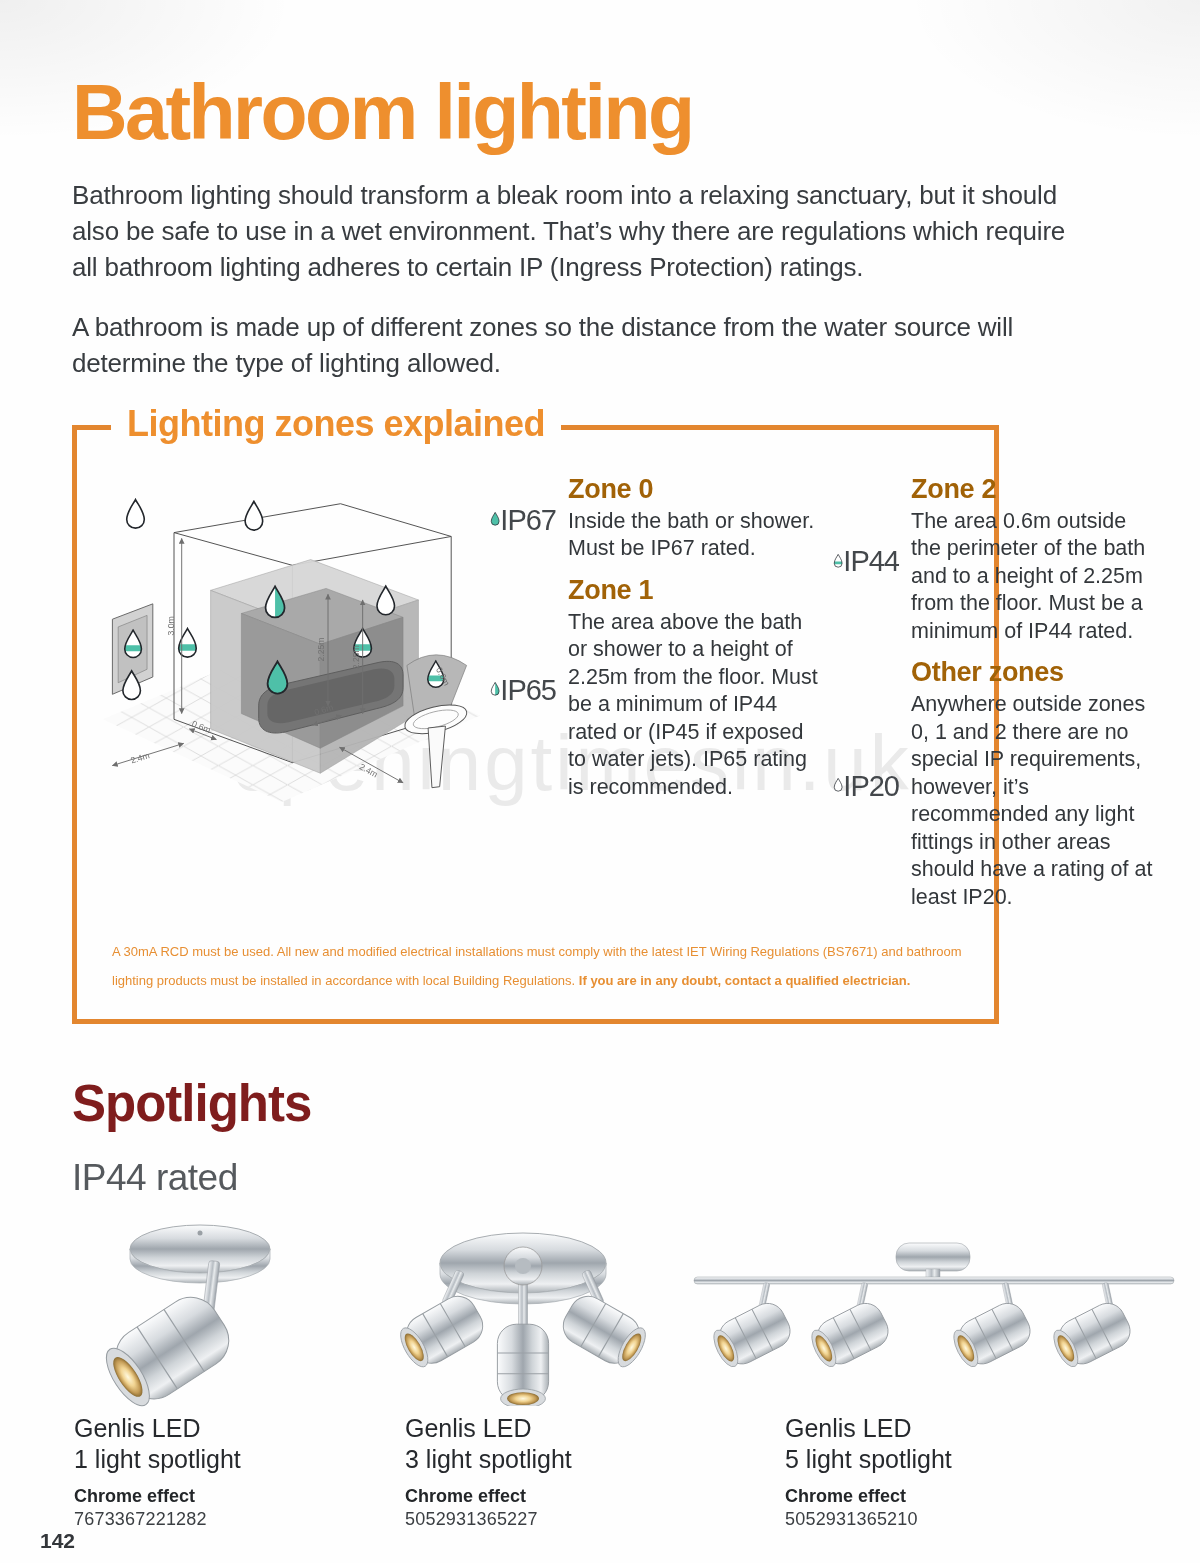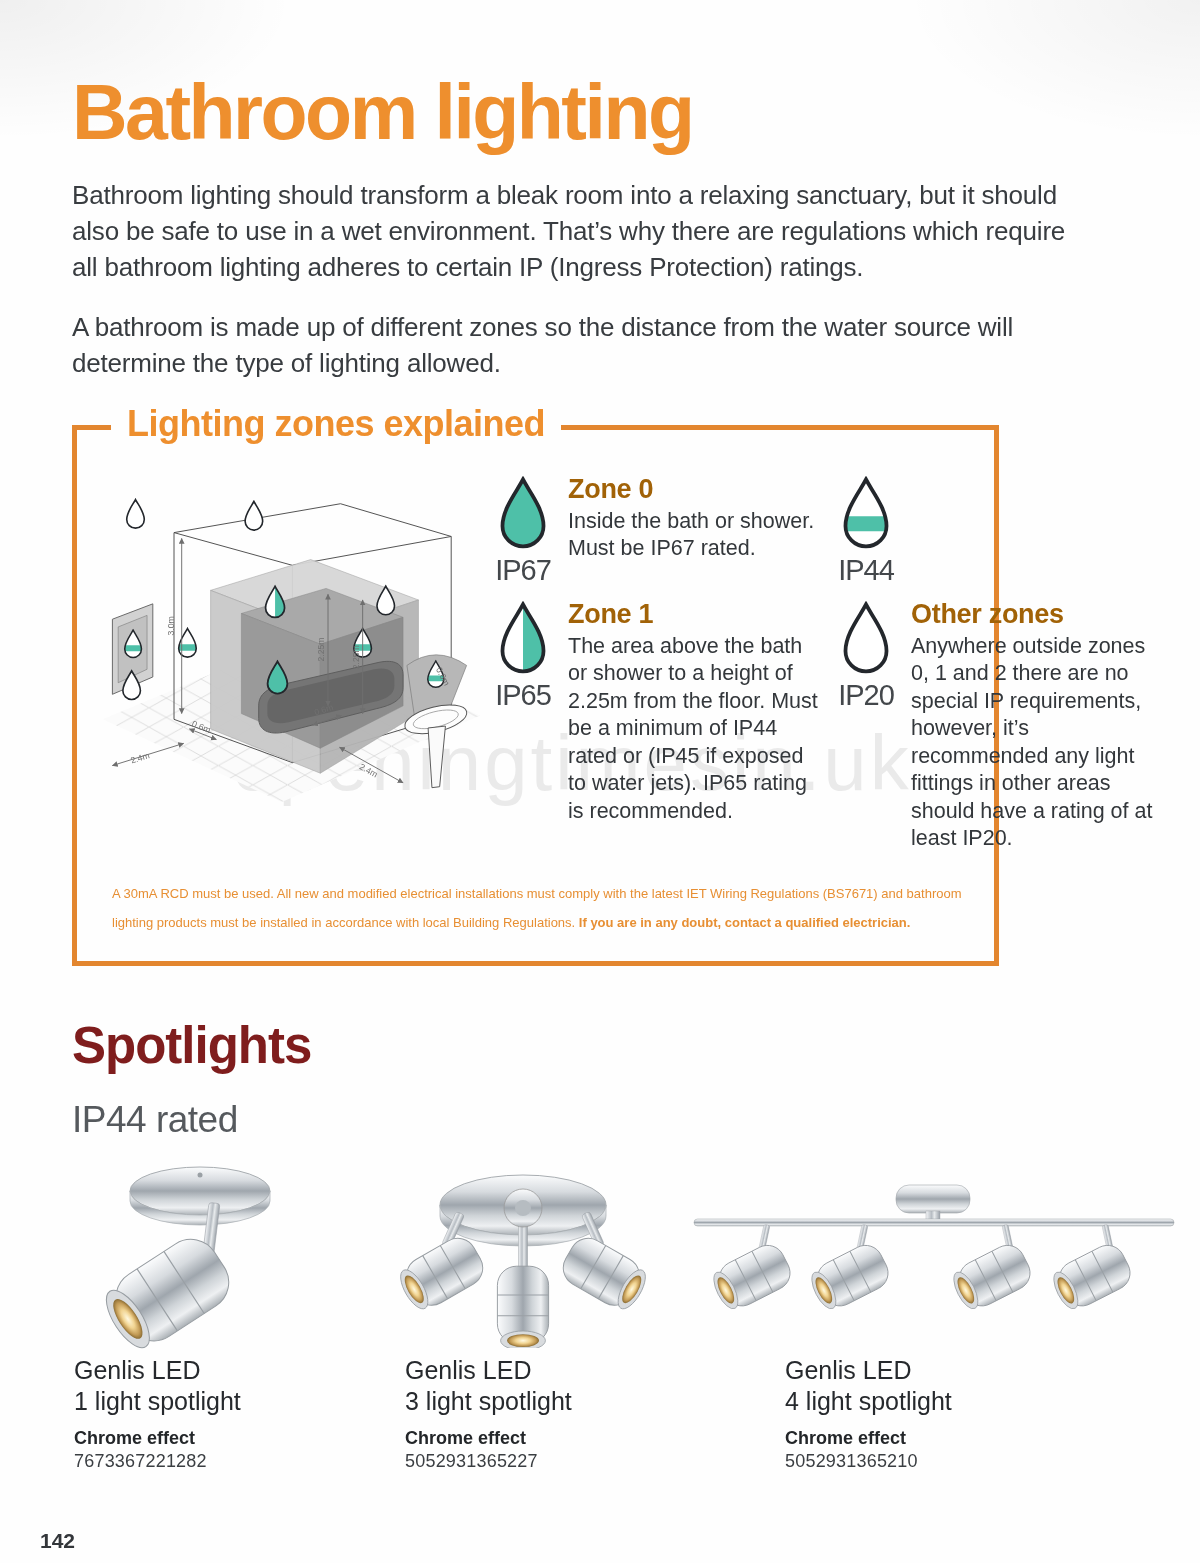--- a/index.html
+++ b/index.html
@@ -29,21 +29,21 @@
   }
   .zones-title{
     position:absolute;top:-27px;left:34px;background:#fefefe;padding:0 16px;
     font-size:36px;font-weight:700;color:#ee8f2e;letter-spacing:-.5px;white-space:nowrap;
   }
   .zones-content{display:flex;gap:8px;}
   .bath-diagram{width:385px;height:332px;flex:none;}
   .zone-col{width:335px;flex:none;display:flex;flex-direction:column;padding-top:2px;}
   .zone-col.col2{width:325px;}
   .zone-entry{display:flex;gap:12px;margin-bottom:12px;}
-  .zone-iconcol{width:66px;flex:none;display:flex;flex-direction:column;align-items:center;padding-top:2px;}
+  .zone-iconcol{width:66px;flex:none;display:flex;flex-direction:row;align-items:center;padding-top:2px;}
   .zone-iconcol svg{width:54px;height:76px;display:block;}
   .ip-label{font-size:29px;color:#43474b;margin-top:2px;letter-spacing:-1px;}
   .zone-text{flex:1;}
   .zone-text h4{margin:0 0 3px 0;font-size:27px;font-weight:700;color:#a16207;letter-spacing:-.3px;}
   .zone-text p{margin:0;font-size:21.5px;line-height:27.5px;color:#33373b;}
   .zones-note{margin:14px 8px 8px 15px;font-size:13px;line-height:29px;color:#e78f33;}
   .zones-note b{font-weight:700;}
   
   h2.section-title{margin:50px 0 0 0;font-size:51px;font-weight:700;color:#7f1d1d;letter-spacing:-1px;}
   h3.sub-title{margin:24px 0 0 0;font-size:37px;font-weight:400;color:#55595d;letter-spacing:-.5px;}
@@ -241,20 +241,24 @@
       </div>
 
       <div class="zone-col col2">
         <div class="zone-entry">
           <div class="zone-iconcol">
             <svg viewBox="0 0 100 140">
                 <use href="#dropB"></use>
               </svg>
             <div class="ip-label">IP44</div>
           </div>
+          <div class="zone-text">
+            <h4>Zone 2</h4>
+            <p>The area 0.6m outside the perimeter of the bath and to a height of 2.25m from the floor. Must be a minimum of IP44 rated.</p>
+          </div>
         </div>
         <div class="zone-entry">
           <div class="zone-iconcol">
             <svg viewBox="0 0 100 140">
                 <use href="#dropE"></use>
               </svg>
             <div class="ip-label">IP20</div>
           </div>
           <div class="zone-text">
             <h4>Other zones</h4>
@@ -357,21 +361,21 @@
     </div>
 
     <div class="ptext pt-2">
       <div class="pname"><span>Genlis LED</span><br><span>3 light spotlight</span></div>
       <div class="vlabel">Chrome effect</div>
       <div class="vcode">5052931365227</div>
 
     </div>
 
     <div class="ptext pt-3">
-      <div class="pname"><span>Genlis LED</span><br><span>4 light spotlight</span></div>
+      <div class="pname"><span>Genlis LED</span><br><span>5 light spotlight</span></div>
       <div class="vlabel">Chrome effect</div>
       <div class="vcode">5052931365210</div>
 
     </div>
   </div>
 
   <div class="pagenum">142</div>
 </div>
 
 </body></html>

